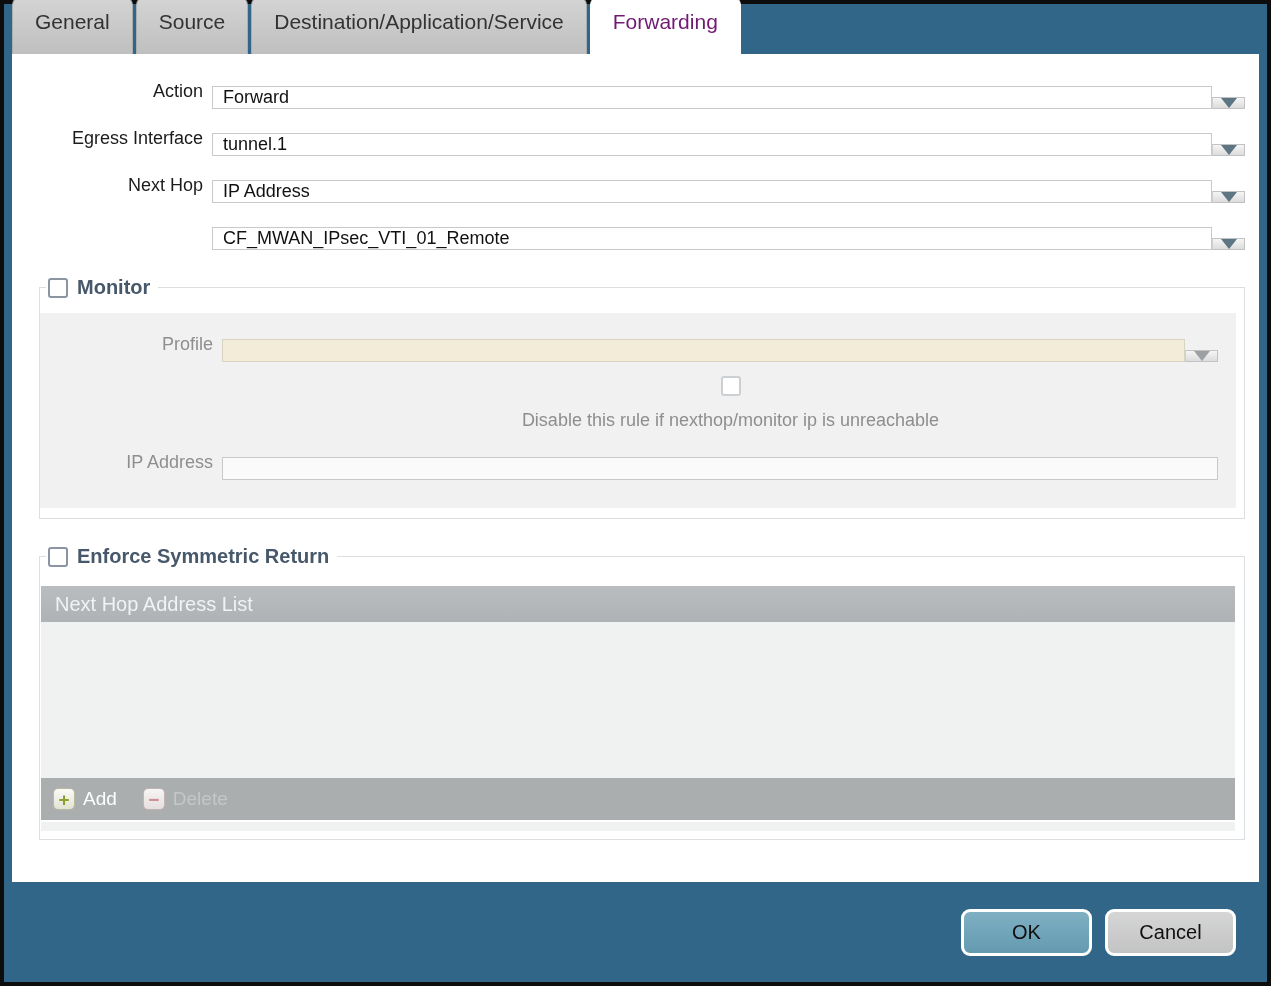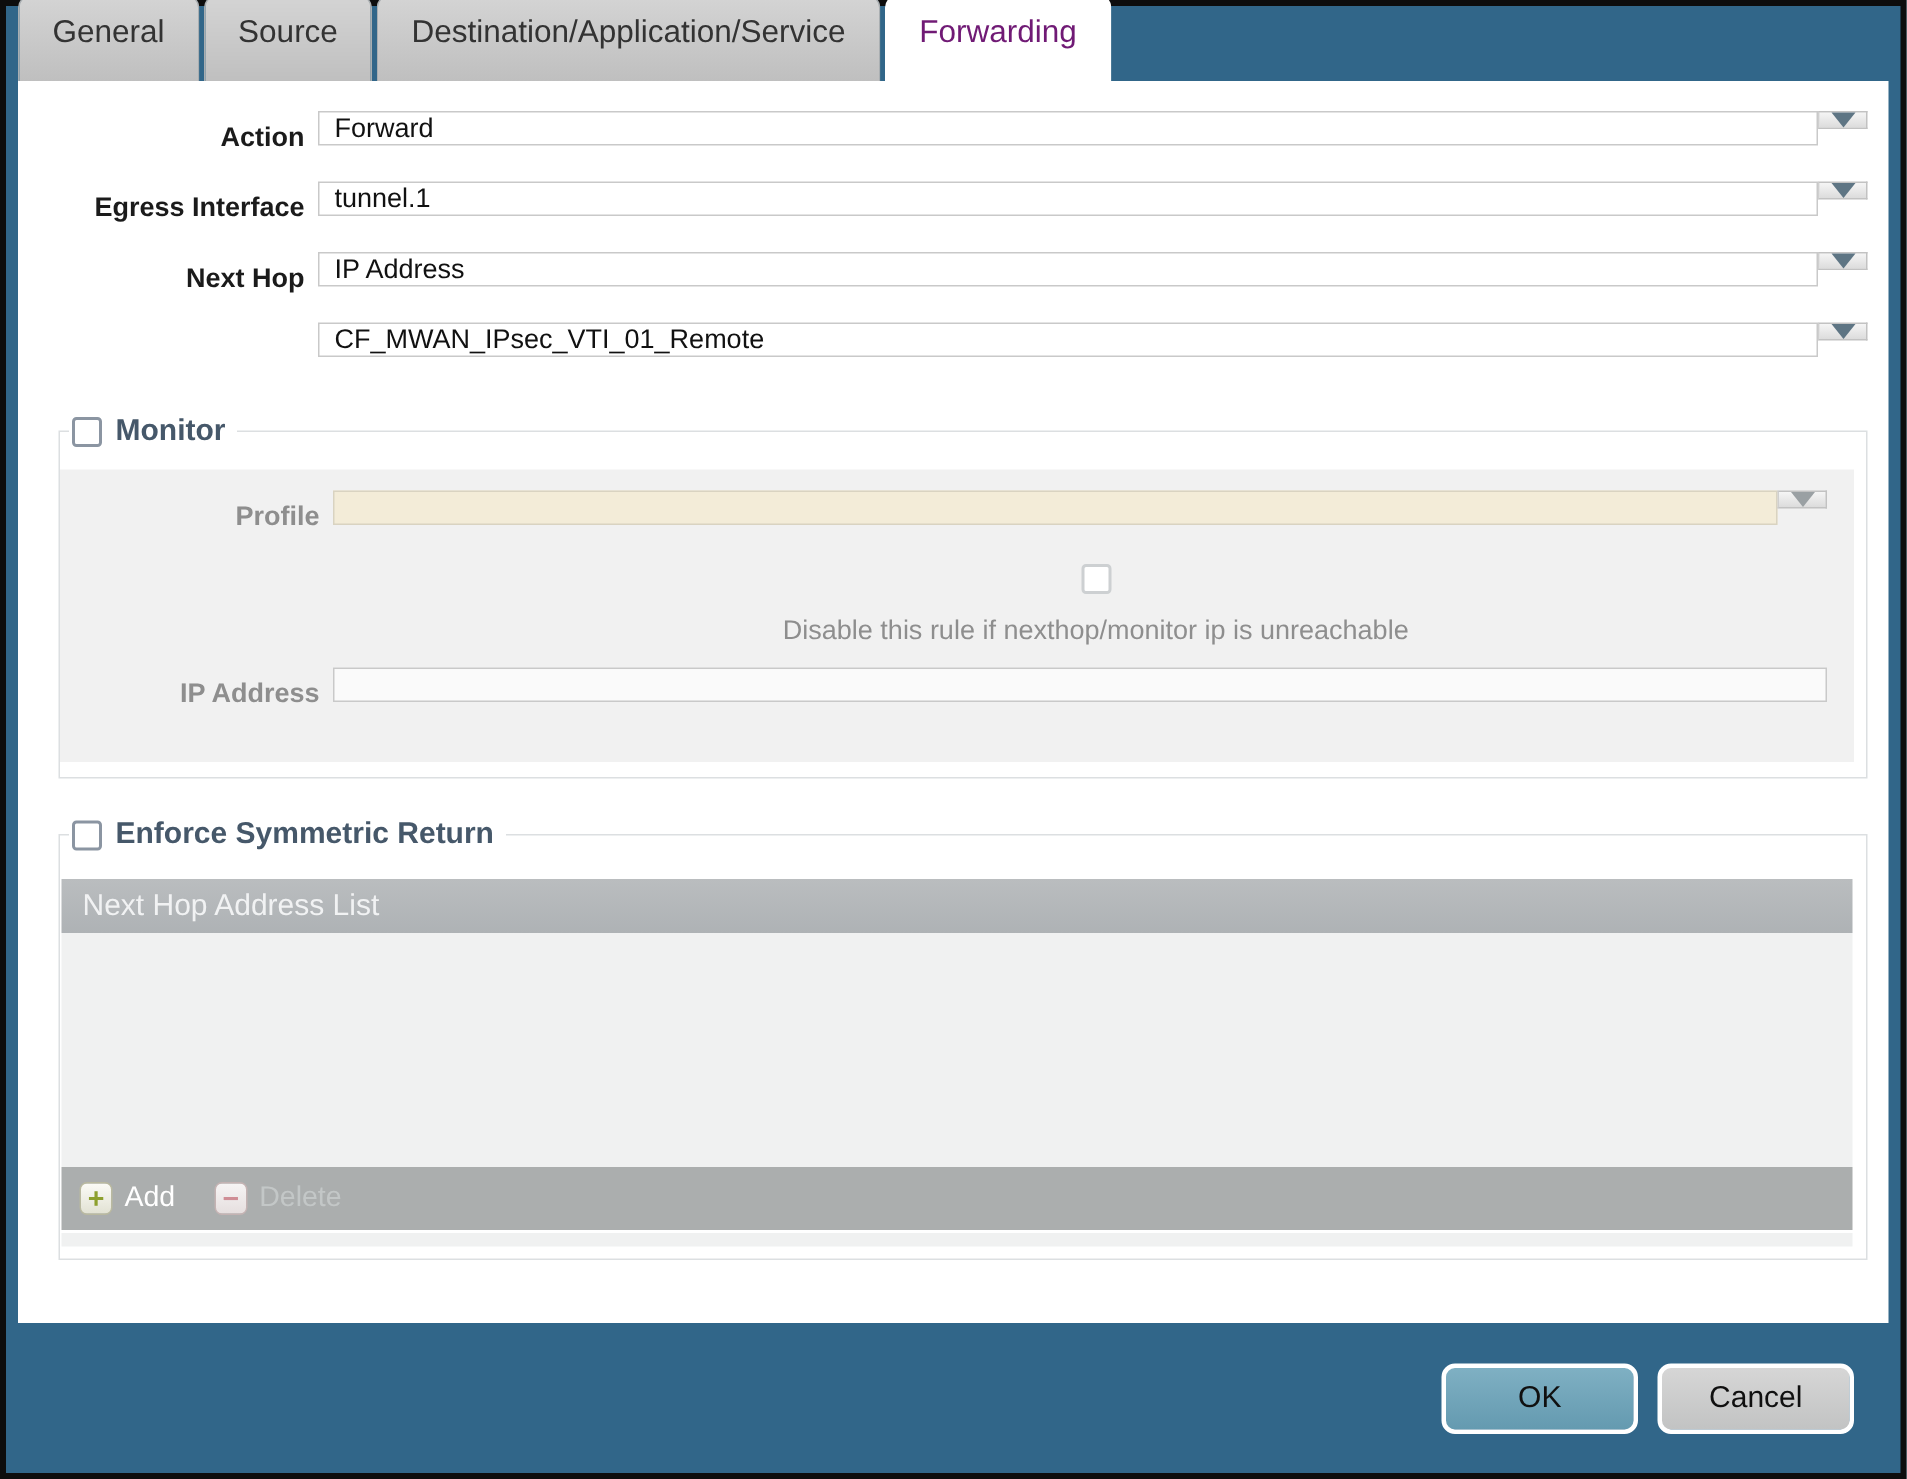--- a/index.html
+++ b/index.html
@@ -66,24 +66,23 @@
 
   .form-row {
     display: flex; align-items: center;
     margin: 0 8px 12px 0;
   }
   .form-label {
     flex: 0 0 200px; text-align: right;
     padding-right: 9px;
     font-size: 18px; color: #1b1b1b;
     white-space: nowrap;
-    font-weight: bold;
   }
   .field {
-    flex: 1 1 auto; display: flex; align-items: flex-start; height: 35px;
+    flex: 1 1 auto; display: flex; align-items: flex-end; height: 35px;
   }
   .field input {
     flex: 1 1 auto; min-width: 0;
     border: 1px solid #c9c9c9;
     font-family: "Liberation Sans", sans-serif;
     font-size: 18px; color: #111;
     padding: 0 10px; background: #fff;
     outline: none;
   }
   .drop-btn {

